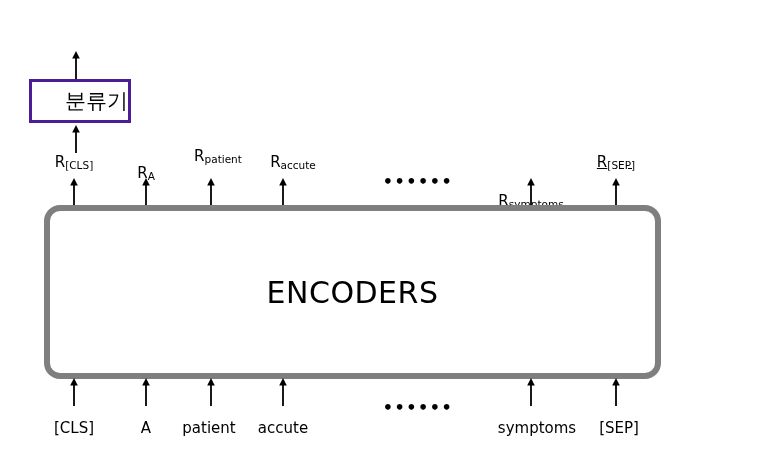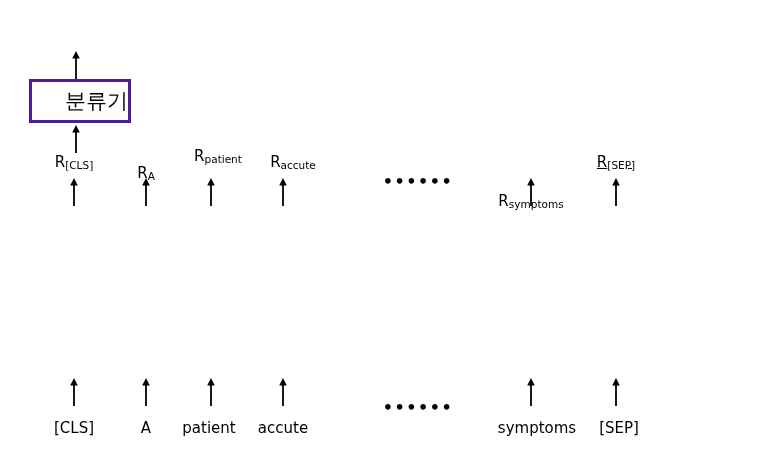--- a/index.html
+++ b/index.html
@@ -176,20 +176,23 @@
         </svg>
       </div>
       <div class="arrow" style="left: 609px; top: 178px; height: 28px;">
         <svg width="14" height="28" viewBox="0 0 14 28">
           <line x1="7" y1="28" x2="7" y2="5" stroke="#000000" stroke-width="1.8"></line>
           <polygon points="7,0 3.2,7.5 10.8,7.5" fill="#000000"></polygon>
         </svg>
       </div>
     </div>
 
+  <div class="encoders-box">
+    <span class="encoders-label">ENCODERS</span>
+  </div>
 
   <div id="arrows-in">
       <div class="arrow" style="left: 67px; top: 378px; height: 28px;">
         <svg width="14" height="28" viewBox="0 0 14 28">
           <line x1="7" y1="28" x2="7" y2="5" stroke="#000000" stroke-width="1.8"></line>
           <polygon points="7,0 3.2,7.5 10.8,7.5" fill="#000000"></polygon>
         </svg>
       </div>
       <div class="arrow" style="left: 139px; top: 378px; height: 28px;">
         <svg width="14" height="28" viewBox="0 0 14 28">

